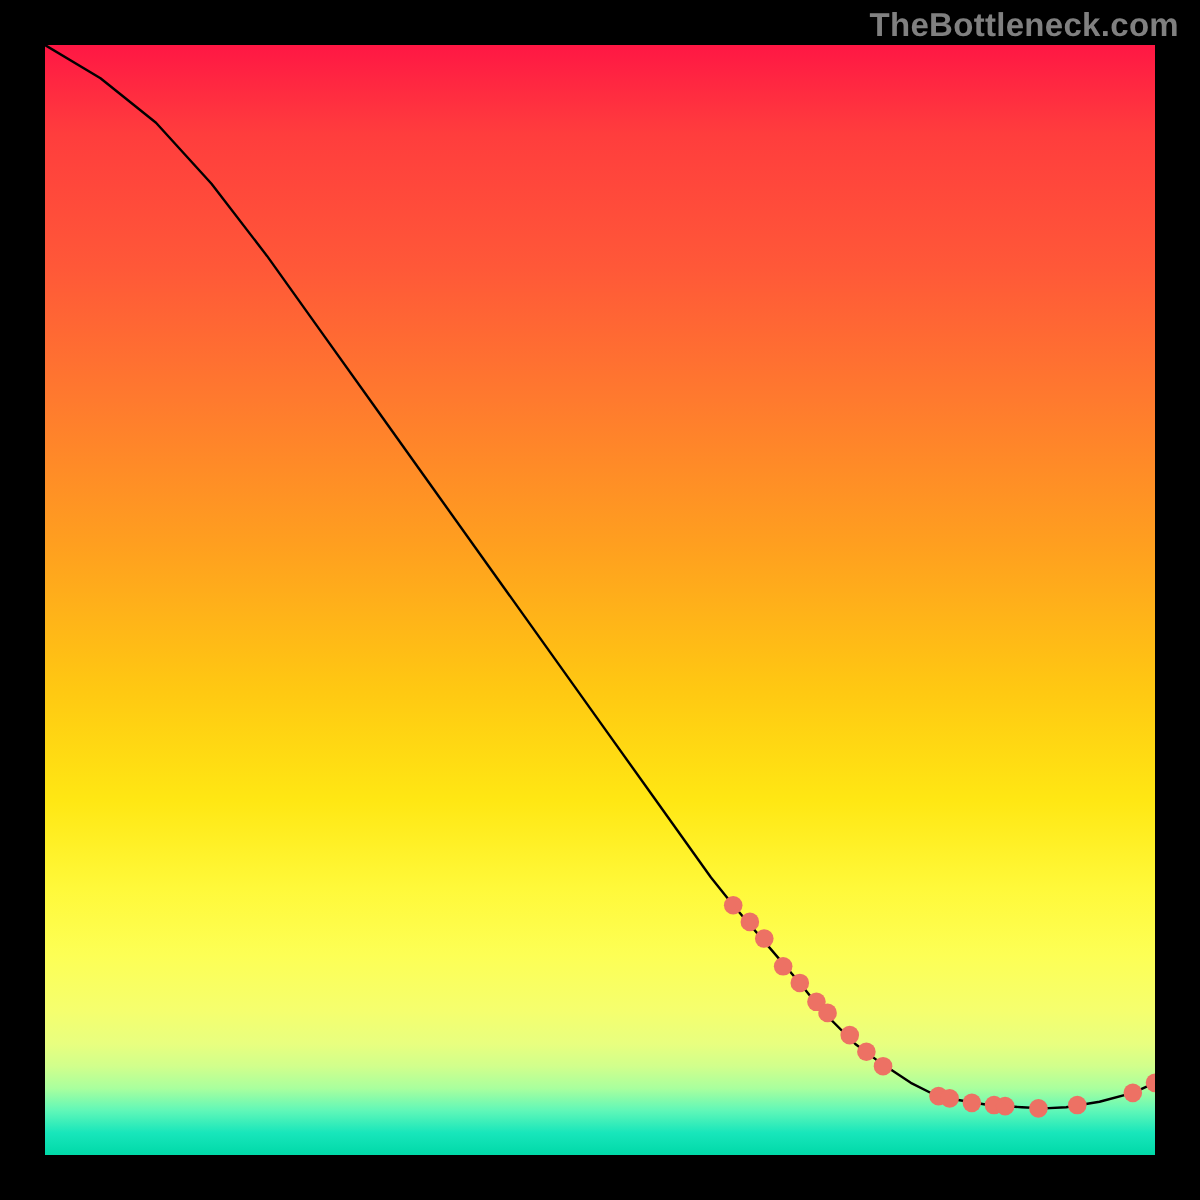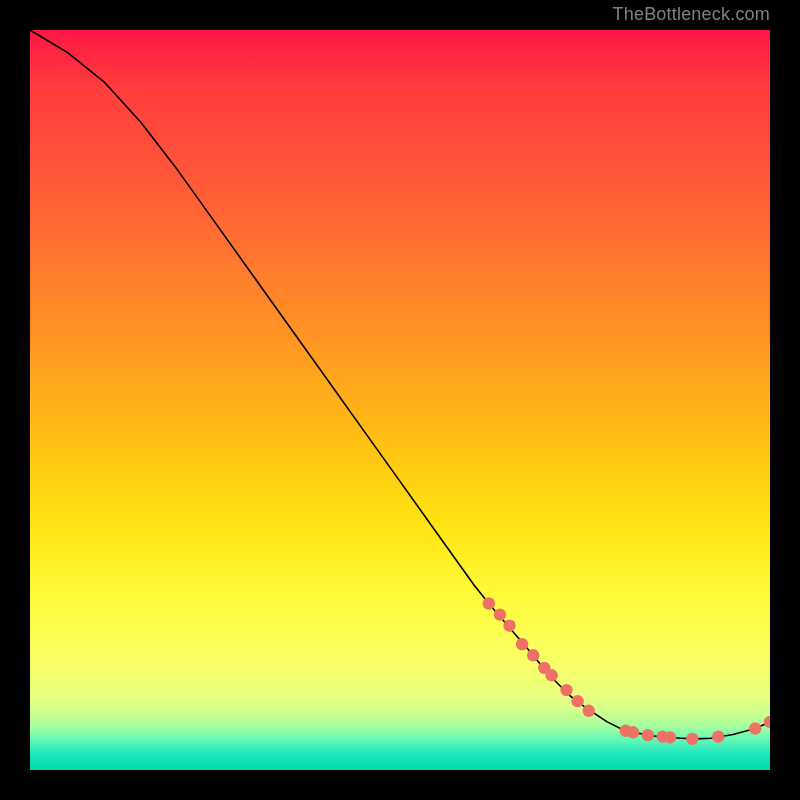--- a/index.html
+++ b/index.html
@@ -47,25 +47,25 @@
   .curve-svg {
     position: absolute;
     left: 0;
     top: 0;
     width: 740px;
     height: 740px;
   }
   .watermark {
     position: absolute;
     top: 4px;
-    right: 30px;
+    right: 14px;
     color: #808080;
-    font-size: 18px;
+    font-size: 22px;
     letter-spacing: 0.2px;
-    font-weight: 400;
+    font-weight: 700;
   }
 </style>
 </head>
 <body>
 
 <div class="chart-wrap">
 
   <div class="plot-area">
     <svg class="curve-svg" viewBox="0 0 740 740" preserveAspectRatio="none">
       <path id="curve-path" fill="none" stroke="#000000" stroke-width="1.6" stroke-linejoin="round" stroke-linecap="round" d="M0.00 0.00 L37.00 22.20 L74.00 51.80 L111.00 92.50 L148.00 140.60 L185.00 192.40 L222.00 244.20 L259.00 296.00 L296.00 347.80 L333.00 399.60 L370.00 451.40 L407.00 503.20 L444.00 555.00 L458.80 573.50 L481.00 599.40 L503.20 625.30 L518.00 643.80 L540.20 666.00 L555.00 677.10 L577.20 691.90 L592.00 699.30 L606.80 703.00 L629.00 706.70 L651.20 708.18 L666.00 708.92 L680.80 708.18 L703.00 704.48 L725.20 698.56 L740.00 691.90 "></path>

